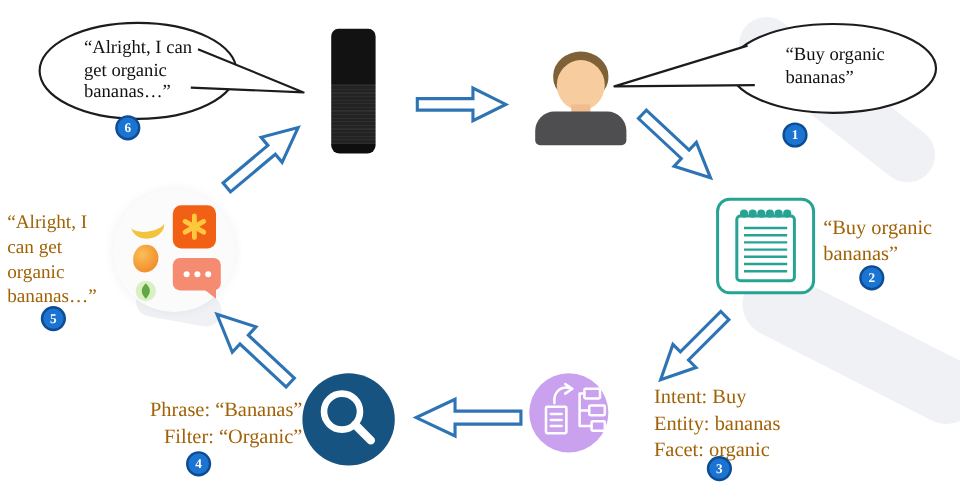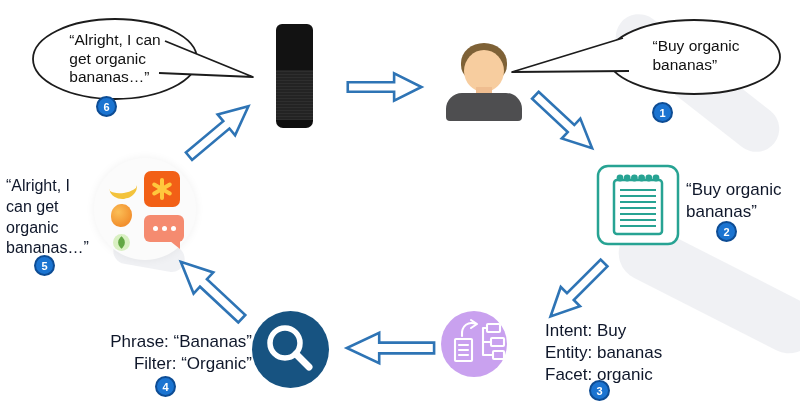--- a/index.html
+++ b/index.html
@@ -1,17 +1,17 @@
 <!DOCTYPE html>
 <html><head>
 <meta charset="utf-8">
 <style>
   html,body{margin:0;padding:0;background:#fff;}
   .stage{position:relative;width:800px;height:415px;background:#ffffff;overflow:hidden;
-         font-family:Liberation Sans, sans-serif;color:#1a1a1a;}
+         font-family:Liberation Serif, serif;color:#1a1a1a;}
   .pre{white-space:pre-line;}
 
   
   .swoosh{position:absolute;background:#edeff2;opacity:.85;border-radius:30px;z-index:0;}
 
   
   .arrow{position:absolute;z-index:2;overflow:visible;}
   .arrow polygon{fill:#ffffff;stroke:#2E74B5;stroke-width:2.6;stroke-linejoin:miter;
                  vector-effect:non-scaling-stroke;}
 
@@ -20,21 +20,21 @@
          background:#1B74D1;border:2px solid #0D4C94;color:#fff;font-size:11px;font-weight:bold;
          display:flex;align-items:center;justify-content:center;z-index:3;}
 
   
   .bubble{position:absolute;z-index:2;}
   .bubble svg{position:absolute;left:0;top:0;}
   .bubble-text{position:absolute;display:flex;align-items:center;justify-content:center;
                text-align:left;font-size:15.5px;line-height:1.22;color:#111;}
 
   
-  .tblock{position:absolute;z-index:2;font-size:17px;line-height:1.3;color:#0f172a;}
+  .tblock{position:absolute;z-index:2;font-size:17px;line-height:1.3;color:#a16207;}
 
   
   .device{position:absolute;left:276px;top:24px;width:37px;height:104px;border-radius:6px 6px 7px 7px;
           background:linear-gradient(#121212 0 44%, #232323 44% 92%, #0e0e0e 92%);z-index:2;}
   .device::after{content:"";position:absolute;left:0;top:44%;width:100%;height:48%;
           background:repeating-linear-gradient(0deg, rgba(255,255,255,.05) 0 1px, transparent 1px 3px);}
 
   
   .user{position:absolute;left:438px;top:43px;width:92px;height:78px;z-index:2;}
   .user .hair{position:absolute;left:23px;top:0;width:46px;height:40px;background:#7E6136;

